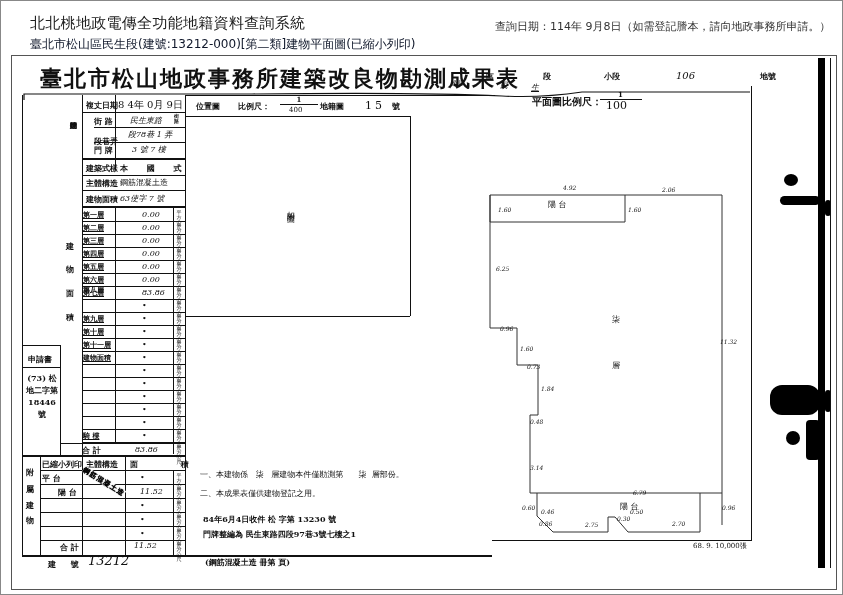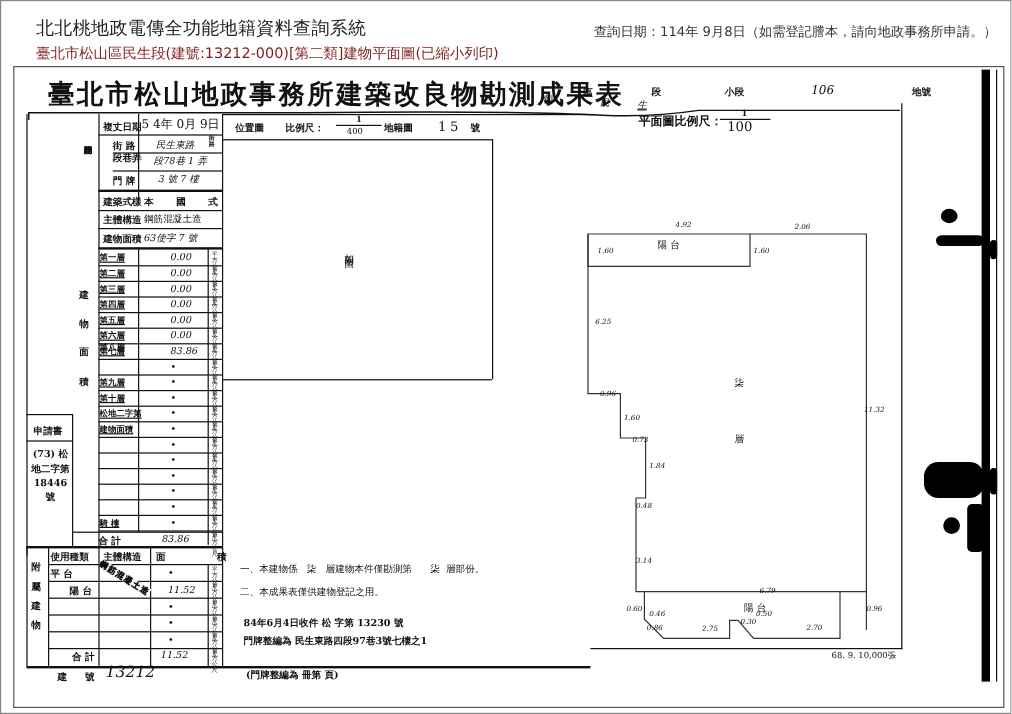--- a/index.html
+++ b/index.html
@@ -1,19 +1,19 @@
 <!DOCTYPE html>
 <html><head>
 <meta charset="utf-8">
 <style>
 *{box-sizing:border-box;margin:0;padding:0}
 body{width:843px;height:595px;background:#fff;position:relative;overflow:hidden;font-family:"DejaVu Serif","Liberation Serif",serif;color:#111}
 .abs{position:absolute}
 .hdr1{left:30px;top:14px;font-size:15px;color:#222;font-family:"DejaVu Sans","Liberation Sans",sans-serif;letter-spacing:0.3px}
-.hdr2{left:30px;top:36px;font-size:12px;color:#7f1d1d;font-family:"DejaVu Sans","Liberation Sans",sans-serif}
+.hdr2{left:30px;top:36px;font-size:12px;color:#0f172a;font-family:"DejaVu Sans","Liberation Sans",sans-serif}
 .qdate{left:495px;top:19px;font-size:11px;color:#333;font-family:"DejaVu Sans","Liberation Sans",sans-serif}
 .outer-frame{left:0;top:0;width:843px;height:595px;border:1px solid #888}
 .doc-frame{left:11px;top:55px;width:826px;height:535px;border:1px solid #555;background:#fff}
 .doc-title{left:40px;top:64px;font-size:22px;font-weight:bold;letter-spacing:2px;font-family:"DejaVu Serif","Liberation Serif",serif}
 .vline{position:absolute;background:#111;width:1px}
 .hline{position:absolute;background:#111;height:1px}
 .blk{position:absolute;background:#000}
 .lbl{position:absolute;font-size:8px;font-weight:bold;white-space:nowrap;line-height:1}
 .val{position:absolute;font-size:8px;white-space:nowrap;font-style:italic;line-height:1}
 .unit{position:absolute;font-size:5px;line-height:5px;width:8px;text-align:center}
@@ -45,29 +45,29 @@
 <svg class="abs" style="left:22px;top:90px" width="730" height="12">
   <path d="M2 10 L2 4 L230 4 Q 400 2 480 6 Q 520 8 560 2 L 728 2" fill="none" stroke="#111" stroke-width="1.2"></path>
 </svg>
 
 <div class="vline" style="left:22px;top:95px;height:368px"></div>
 <div class="vline" style="left:82px;top:95px;height:460px"></div>
 <div class="vline" style="left:115px;top:95px;height:75px"></div>
 <div class="vline" style="left:185px;top:95px;height:460px"></div>
 
 <div class="lbl" style="left:86px;top:101px">複丈日期</div>
-<div class="val" style="left:118px;top:100px;font-size:10px;font-style:normal">5 4年 0月 9日</div>
+<div class="val" style="left:118px;top:100px;font-size:10px;font-style:normal">8 4年 0月 9日</div>
 <div class="hline" style="left:82px;top:112px;width:103px"></div>
 
 <div class="lbl vert" style="left:70px;top:116px;font-size:7px;letter-spacing:0">建物門牌</div>
 <div class="lbl" style="left:94px;top:117px">街 路</div>
 <div class="val" style="left:130px;top:117px">民生東路</div>
 <div class="lbl" style="left:174px;top:114px;font-size:5px;width:8px;white-space:normal">街路</div>
 <div class="hline" style="left:94px;top:127px;width:91px"></div>
-<div class="lbl" style="left:94px;top:127px">段巷弄</div>
+<div class="lbl" style="left:94px;top:137px">段巷弄</div>
 <div class="val" style="left:128px;top:131px">段78巷 1 弄</div>
 <div class="hline" style="left:94px;top:142px;width:91px"></div>
 <div class="lbl" style="left:94px;top:146px">門 牌</div>
 <div class="val" style="left:132px;top:146px">3 號 7 樓</div>
 <div class="hline" style="left:82px;top:158px;width:103px;height:2px"></div>
 
 <div class="lbl" style="left:86px;top:164px">建築式樣</div>
 <div class="lbl" style="left:120px;top:164px;letter-spacing:8px">本 國 式</div>
 <div class="hline" style="left:82px;top:175px;width:103px"></div>
 <div class="lbl" style="left:86px;top:179px">主體構造</div>
@@ -136,21 +136,21 @@
       <div class="unit" style="left:175px;top:314px">平方公尺</div>
       <div class="hline" style="left:82px;top:325px;width:103px"></div>
     </div>
     <div>
       <div class="lbl" style="left:83px;top:328px;font-size:7px;text-decoration:underline">第十層</div>
       <div class="val" style="left:142px;top:328px">•</div>
       <div class="unit" style="left:175px;top:327px">平方公尺</div>
       <div class="hline" style="left:82px;top:338px;width:103px"></div>
     </div>
     <div>
-      <div class="lbl" style="left:83px;top:341px;font-size:7px;text-decoration:underline">松地二字第</div>
+      <div class="lbl" style="left:83px;top:341px;font-size:7px;text-decoration:underline">第十一層</div>
       <div class="val" style="left:142px;top:341px">•</div>
       <div class="unit" style="left:175px;top:340px">平方公尺</div>
       <div class="hline" style="left:82px;top:351px;width:103px"></div>
     </div>
     <div>
       <div class="lbl" style="left:83px;top:354px;font-size:7px;text-decoration:underline">建物面積</div>
       <div class="val" style="left:142px;top:354px">•</div>
       <div class="unit" style="left:175px;top:353px">平方公尺</div>
       <div class="hline" style="left:82px;top:364px;width:103px"></div>
     </div>
@@ -200,21 +200,21 @@
 <div class="hline" style="left:22px;top:345px;width:38px"></div>
 <div class="lbl" style="left:28px;top:355px">申請書</div>
 <div class="hline" style="left:22px;top:367px;width:38px"></div>
 <div class="vline" style="left:60px;top:345px;height:110px"></div>
 <div class="lbl" style="left:26px;top:372px;width:32px;white-space:normal;font-size:8px;line-height:12px;text-align:center">(73) 松地二字第 18446 號</div>
 
 <div class="hline" style="left:22px;top:455px;width:163px;height:2px"></div>
 <div class="vline" style="left:22px;top:455px;height:100px"></div>
 <div class="vline" style="left:40px;top:455px;height:100px"></div>
 <div class="lbl vert" style="left:26px;top:462px;letter-spacing:16px">附屬建物</div>
-<div class="lbl" style="left:42px;top:460px">使用種類</div>
+<div class="lbl" style="left:42px;top:460px">已縮小列印</div>
 <div class="lbl" style="left:86px;top:460px">主體構造</div>
 <div class="lbl" style="left:130px;top:460px;letter-spacing:20px">面 積</div>
 <div class="vline" style="left:125px;top:455px;height:100px"></div>
 <div class="vline" style="left:173px;top:470px;height:85px"></div>
 <div id="acc-rows">
     <div>
       <div class="hline" style="left:40px;top:470px;width:145px"></div>
       <div class="lbl" style="left:42px;top:474px">平 台</div>
       <div class="val" style="left:140px;top:474px">•</div>
       <div class="unit" style="left:175px;top:473px">平方公尺</div>
@@ -313,21 +313,21 @@
 <div class="dim" style="left:630px;top:508px">0.50</div>
 <div class="dim" style="left:672px;top:520px">2.70</div>
 <div class="dim" style="left:722px;top:504px">0.96</div>
 
 <div class="lbl" style="left:200px;top:471px;font-weight:normal">
   <span>一、本建物係</span>&nbsp;&nbsp;&nbsp;<span>柒</span>&nbsp;&nbsp;&nbsp;<span>層建物本件僅勘測第</span>&nbsp;&nbsp;&nbsp;&nbsp;&nbsp;&nbsp;<span>柒</span>&nbsp;&nbsp;<span>層部份。</span>
 </div>
 <div class="lbl" style="left:200px;top:490px;font-weight:normal">二、本成果表僅供建物登記之用。</div>
 <div class="lbl" style="left:203px;top:515px;font-size:8px">84年6月4日收件 松 字第 13230 號</div>
 <div class="lbl" style="left:203px;top:530px;font-size:8px">門牌整編為 民生東路四段97巷3號七樓之1</div>
-<div class="lbl" style="left:205px;top:558px">(門牌整編為    冊第    頁)</div>
+<div class="lbl" style="left:205px;top:558px">(鋼筋混凝土造    冊第    頁)</div>
 <div class="lbl" style="left:693px;top:543px;font-size:7px;font-weight:normal">68. 9. 10,000張</div>
 
 <div class="blk" style="left:818px;top:58px;width:7px;height:510px"></div>
 <div class="blk" style="left:784px;top:174px;width:14px;height:12px;border-radius:50%"></div>
 <div class="blk" style="left:780px;top:196px;width:40px;height:9px;border-radius:5px"></div>
 <div class="blk" style="left:770px;top:385px;width:50px;height:30px;border-radius:12px"></div>
 <div class="blk" style="left:806px;top:420px;width:14px;height:40px;border-radius:4px"></div>
 <div class="blk" style="left:786px;top:431px;width:14px;height:14px;border-radius:50%"></div>
 <div class="blk" style="left:825px;top:200px;width:6px;height:16px;border-radius:3px"></div>
 <div class="blk" style="left:825px;top:390px;width:6px;height:22px;border-radius:3px"></div>

